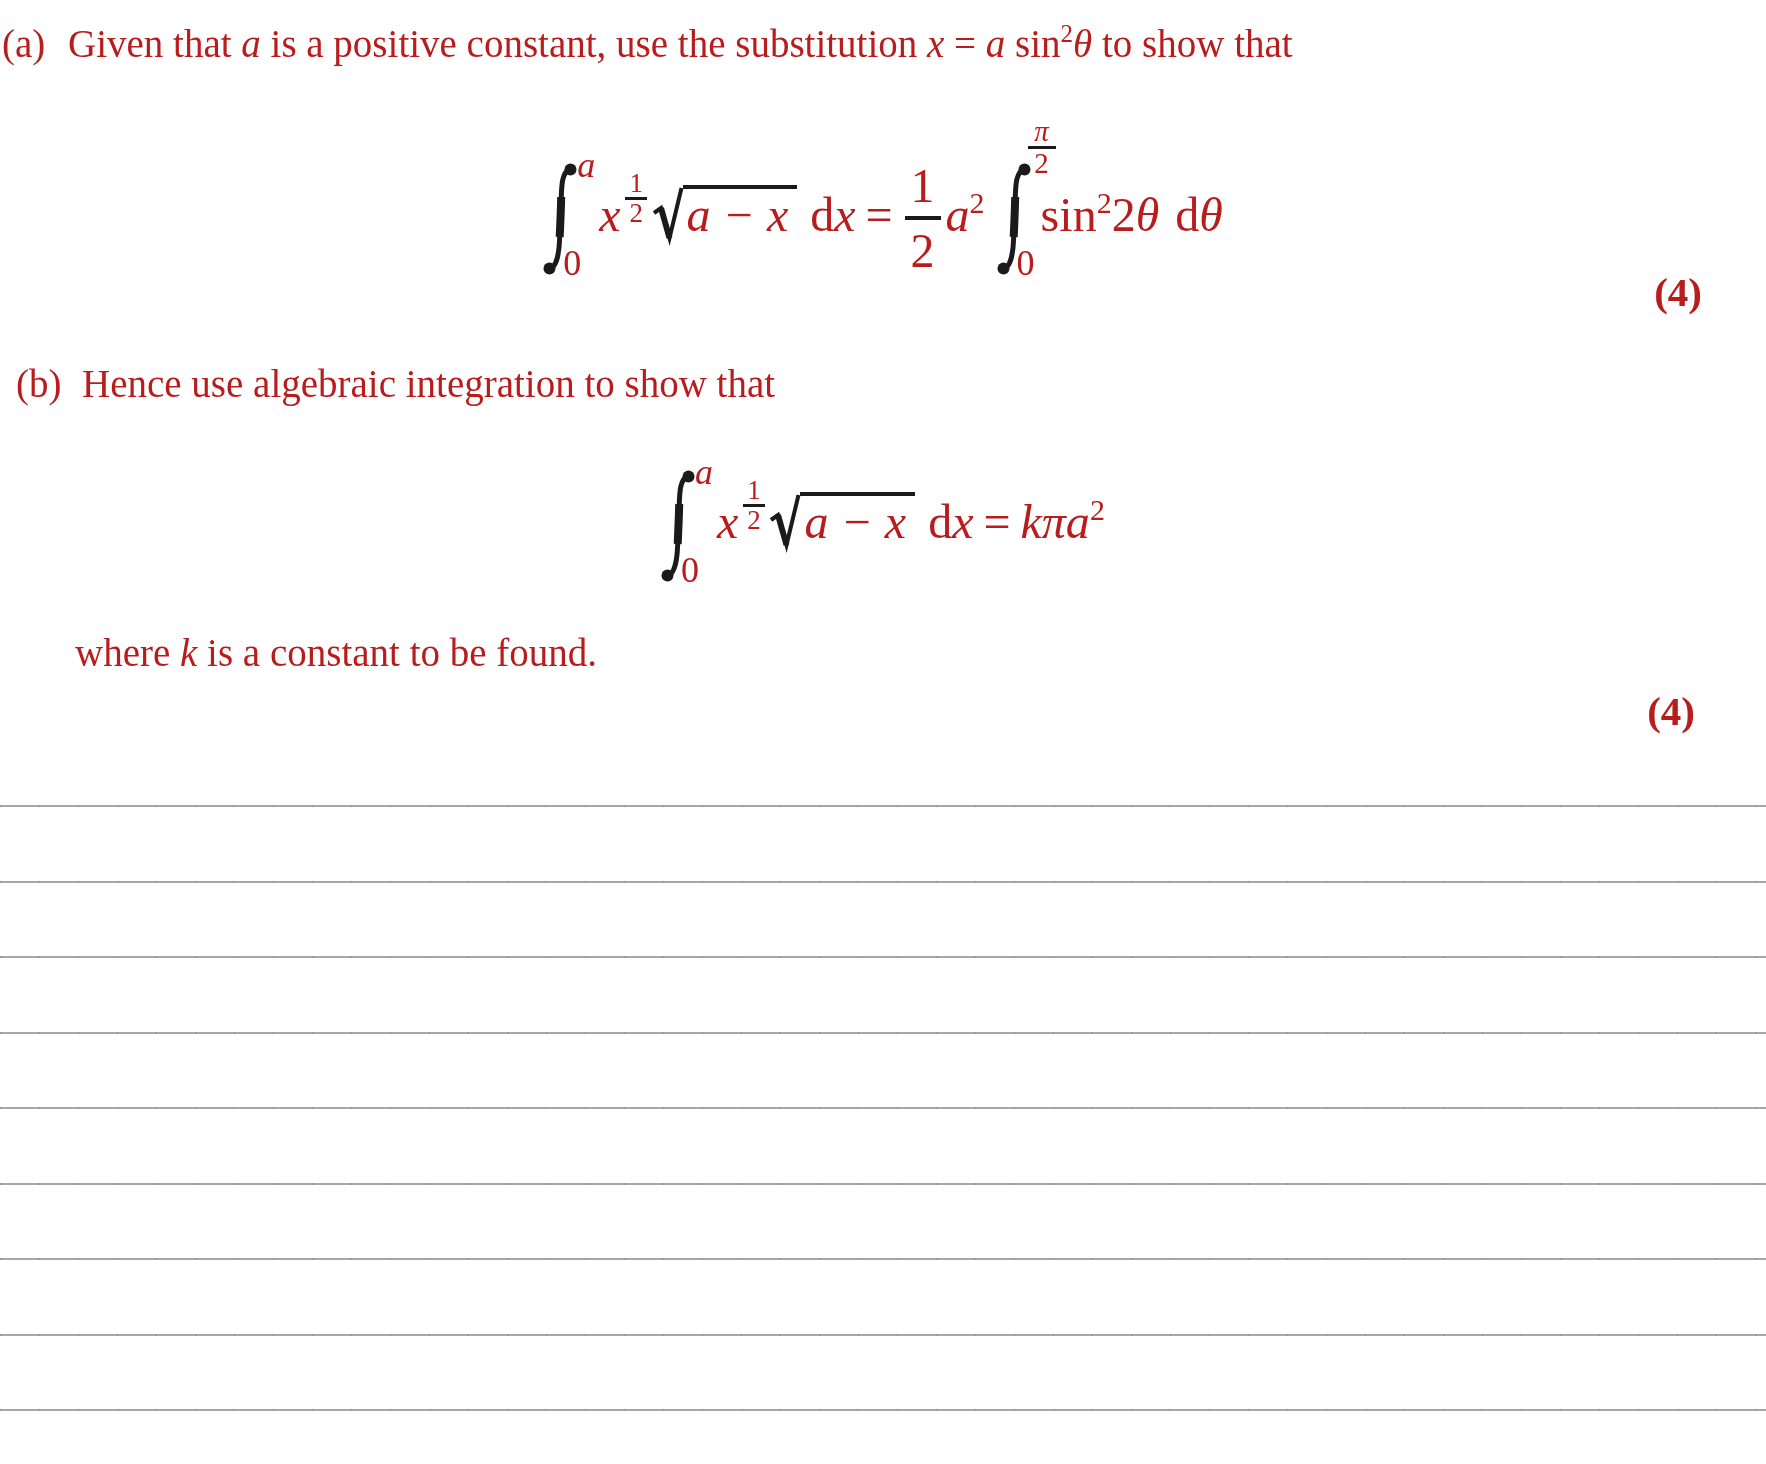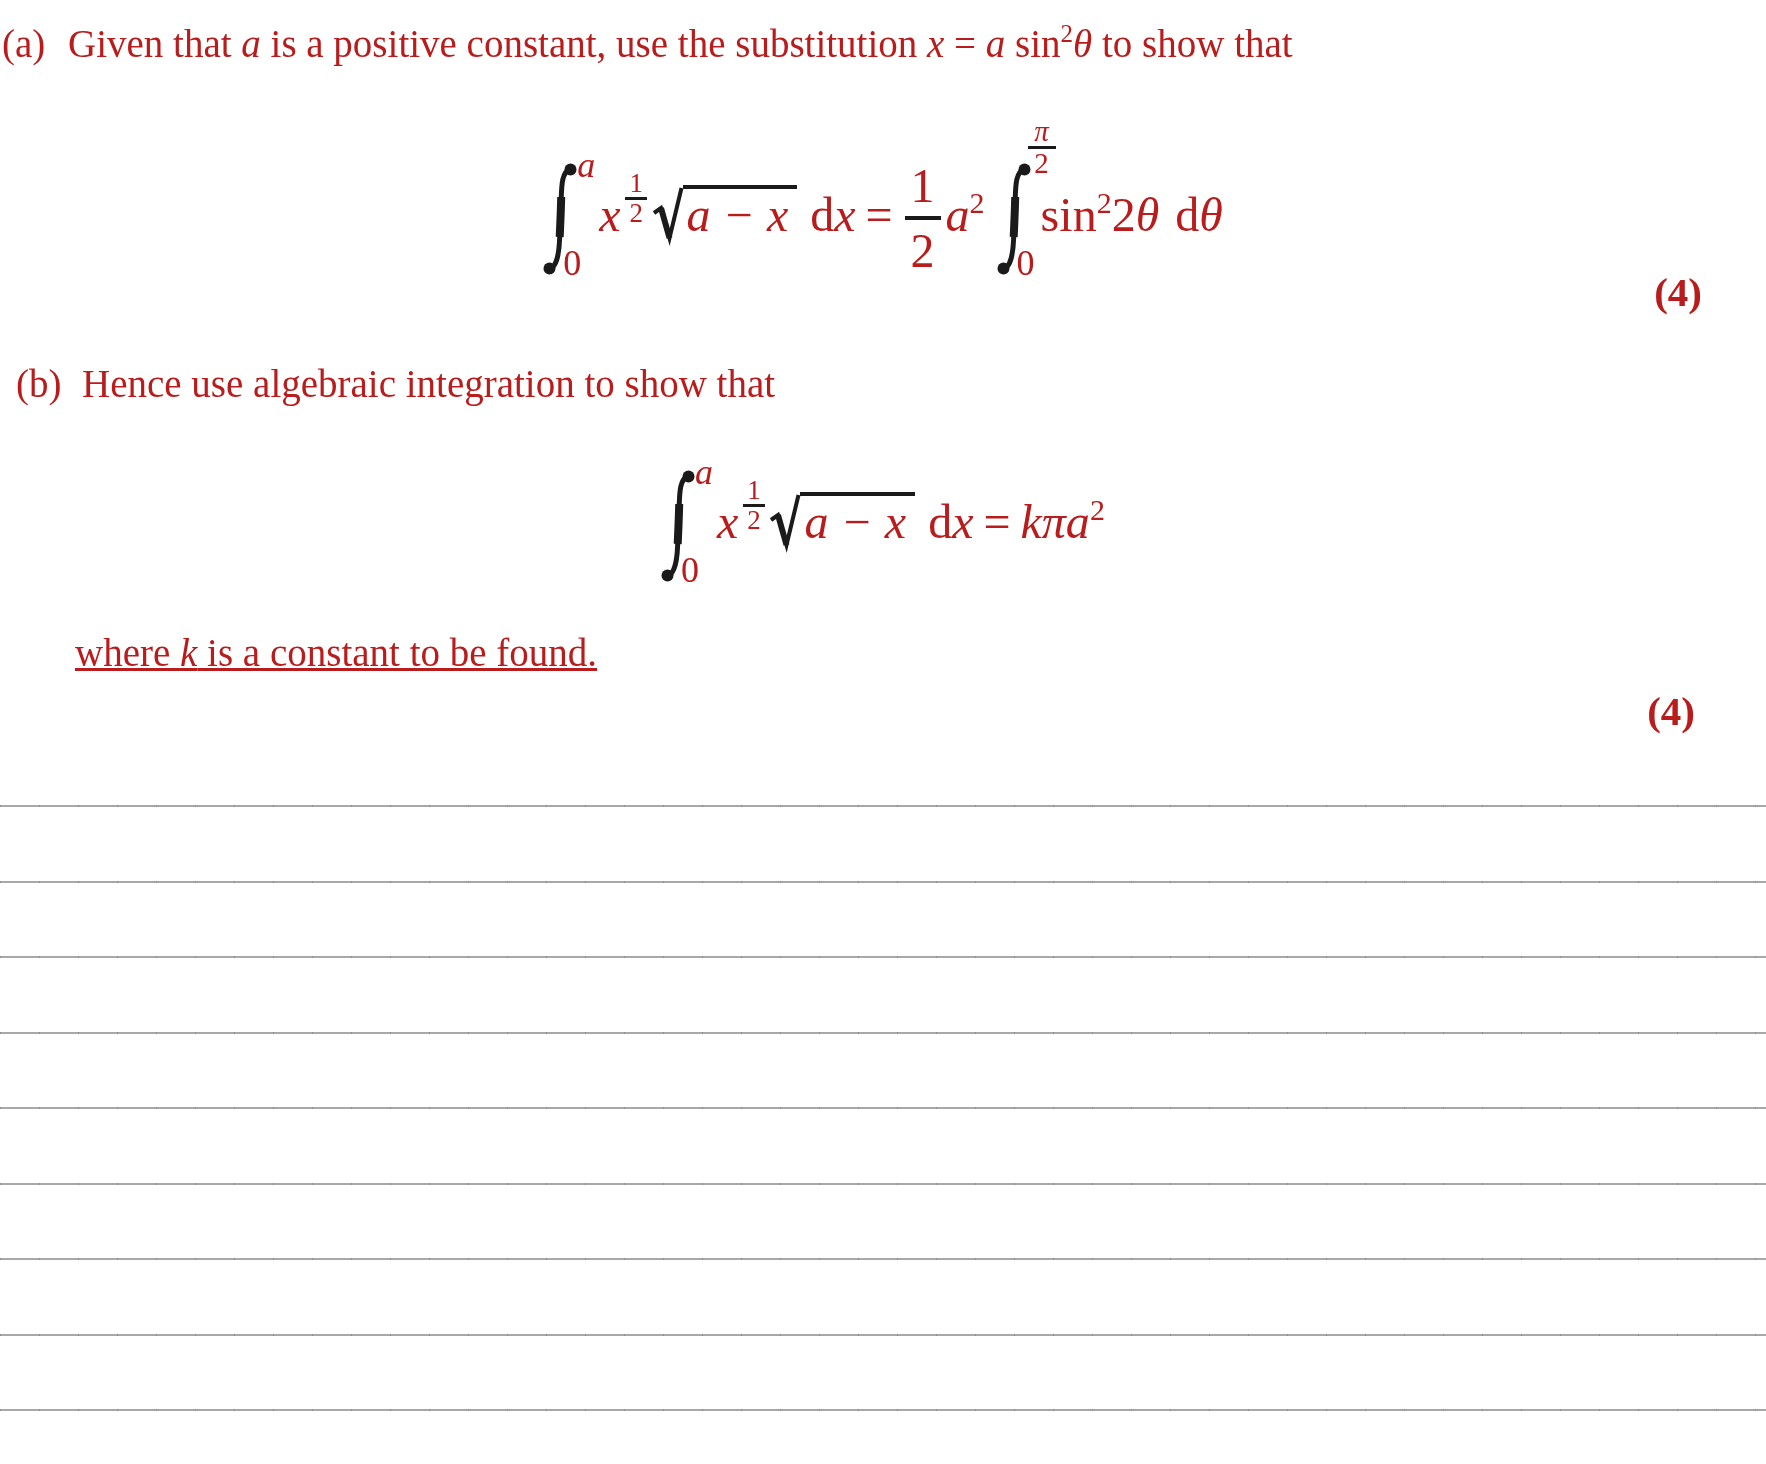--- a/index.html
+++ b/index.html
@@ -3,21 +3,21 @@
 <meta charset="utf-8">
 <style>
   html,body{margin:0;padding:0;background:#ffffff;}
   .page{position:relative;width:1766px;height:1464px;background:#ffffff;overflow:hidden;
         font-family:"Liberation Serif","DejaVu Serif",serif;color:#b91c1c;}
 
   
   .para{position:absolute;font-size:39px;line-height:1.25;}
   #para-a{top:20px;left:2px;right:30px;}
   #para-b{top:360px;left:16px;right:30px;}
-  #where-line{top:629px;left:75px;right:30px;text-decoration:underline;}
+  #where-line{top:629px;left:75px;right:30px;}
   .qlabel{display:inline-block;width:66px;}
   .bsup{font-size:25px;vertical-align:15px;line-height:0;}
 
   .marks{position:absolute;font-weight:700;font-size:41px;line-height:1;}
   #marks-a{top:272px;right:64px;}
   #marks-b{top:691px;right:71px;}
 
   
   .fml{position:absolute;left:0;right:0;display:flex;justify-content:center;
        align-items:baseline;font-size:48px;line-height:1;}

